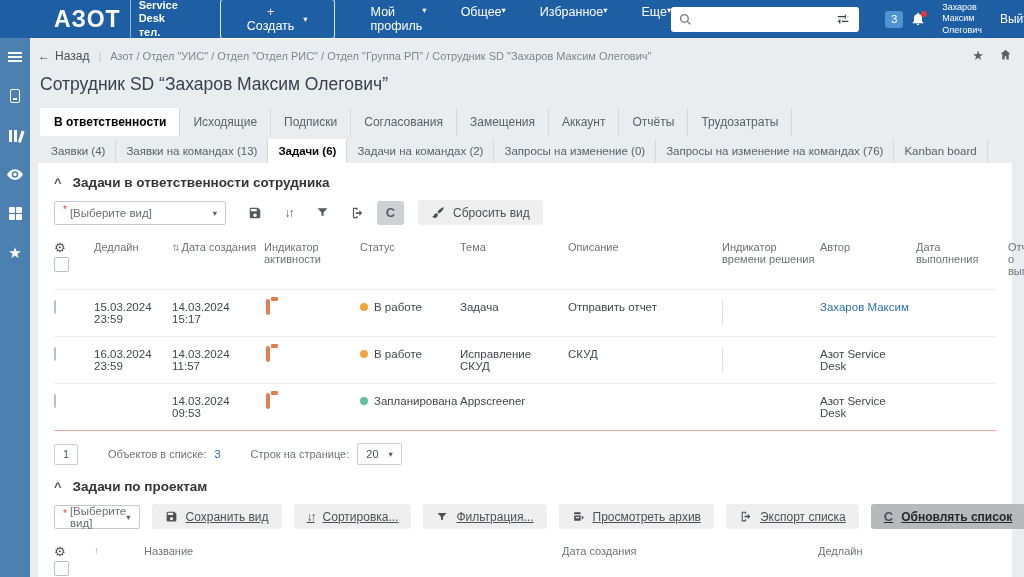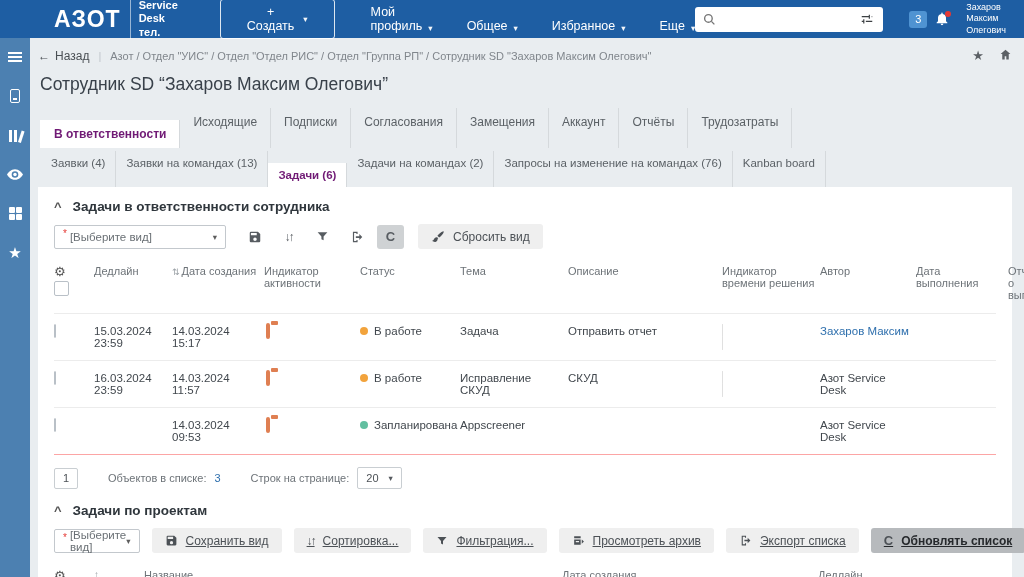--- a/index.html
+++ b/index.html
@@ -10,21 +10,21 @@
   
   .topbar { display:flex; align-items:center; height:38px; background:#1e5ea3; color:#fff; }
   .brand { display:flex; align-items:center; margin-left:54px; }
   .logo { font-size:23px; font-weight:bold; letter-spacing:1px; line-height:1; }
   .brand-sub { border-left:1px solid rgba(255,255,255,.55); margin-left:9px; padding-left:8px;
     font-size:11px; font-weight:bold; line-height:1.2; }
   .create-btn { margin-left:42px; display:flex; align-items:center; gap:9px; background:transparent;
     border:1px solid rgba(255,255,255,.85); border-radius:3px; color:#fff; font-size:12.5px;
     padding:5px 26px; cursor:pointer; }
   .menus { display:flex; gap:34px; margin-left:36px; font-size:12.5px; }
-  .menu-item { display:flex; align-items:flex-end; gap:6px; cursor:pointer; }
+  .menu-item { display:flex; align-items:flex-start; cursor:pointer; }
   .caret { font-size:8.5px; opacity:.95; }
   .search { margin-left:auto; display:flex; align-items:center; gap:6px; background:#fff;
     border-radius:3px; height:25px; width:188px; padding:0 8px; }
   .search input { border:0; outline:0; flex:1; min-width:0; font-size:12px; color:#333;
     font-family:inherit; }
   .nbadge { margin-left:26px; background:#4f93d2; color:#fff; font-size:11px; border-radius:3px;
     min-width:18px; height:17px; display:flex; align-items:center; justify-content:center; padding:0 4px; }
   .bell { position:relative; margin-left:7px; width:18px; height:18px; }
   .bell .dot { position:absolute; top:-1px; right:-1px; width:6px; height:6px; border-radius:50%;
     background:#e53935; }
@@ -53,21 +53,21 @@
   .back { display:flex; align-items:center; gap:5px; font-size:12px; color:#4a4f54; cursor:pointer; }
   .crumb-sep { color:#c2c7cc; }
   .crumbs { color:#80868c; }
   .crumb-icons { margin-left:auto; display:flex; gap:15px; color:#5b6065; font-size:13px; }
   .crumb-icons span { cursor:pointer; }
   .page-title { font-size:17.5px; font-weight:400; color:#39414a; margin:11px 0 13px 2px; }
 
   .tabs { display:flex; font-size:12px; color:#5b6166; margin-left:2px; }
   .tab { padding:7px 13px; border-right:1px solid #d5d9dc; cursor:pointer; white-space:nowrap; }
   .tab:first-child { border-left:1px solid transparent; }
-  .tab.active { background:#fff; color:#701a75; font-weight:bold;margin-top:12px; }
+  .tab.active { background:#fff; color:#000000; font-weight:bold; }
   .subtabs { margin-top:3px; font-size:11.5px; }
   .subtabs .tab { padding:6px 10px; }
 
   .panel { background:#fff; padding:12px 16px 0 16px; min-height:420px; }
   .sec-head { display:flex; align-items:center; gap:11px; font-size:13.5px; font-weight:bold;
     color:#2f363c; }
   .collapse { font-size:13px; font-weight:bold; color:#555; cursor:pointer; line-height:1; }
 
   .toolbar { display:flex; align-items:center; margin:10px 0 4px; }
   .select { display:flex; align-items:center; border:1px solid #c3c8cd; border-radius:2px;
@@ -264,20 +264,21 @@
       <span class="tab">Аккаунт</span>
       <span class="tab">Отчёты</span>
       <span class="tab">Трудозатраты</span>
     </div>
 
     <div class="tabs subtabs">
       <span class="tab">Заявки (4)</span>
       <span class="tab">Заявки на командах (13)</span>
       <span class="tab active">Задачи (6)</span>
       <span class="tab">Задачи на командах (2)</span>
+      <span class="tab">Запросы на изменение (0)</span>
       <span class="tab">Запросы на изменение на командах (76)</span>
       <span class="tab">Kanban board</span>
     </div>
 
     <div class="panel">
 
       <div class="sec-head">
         <span class="collapse">^</span>
         <span>Задачи в ответственности сотрудника</span>
       </div>

